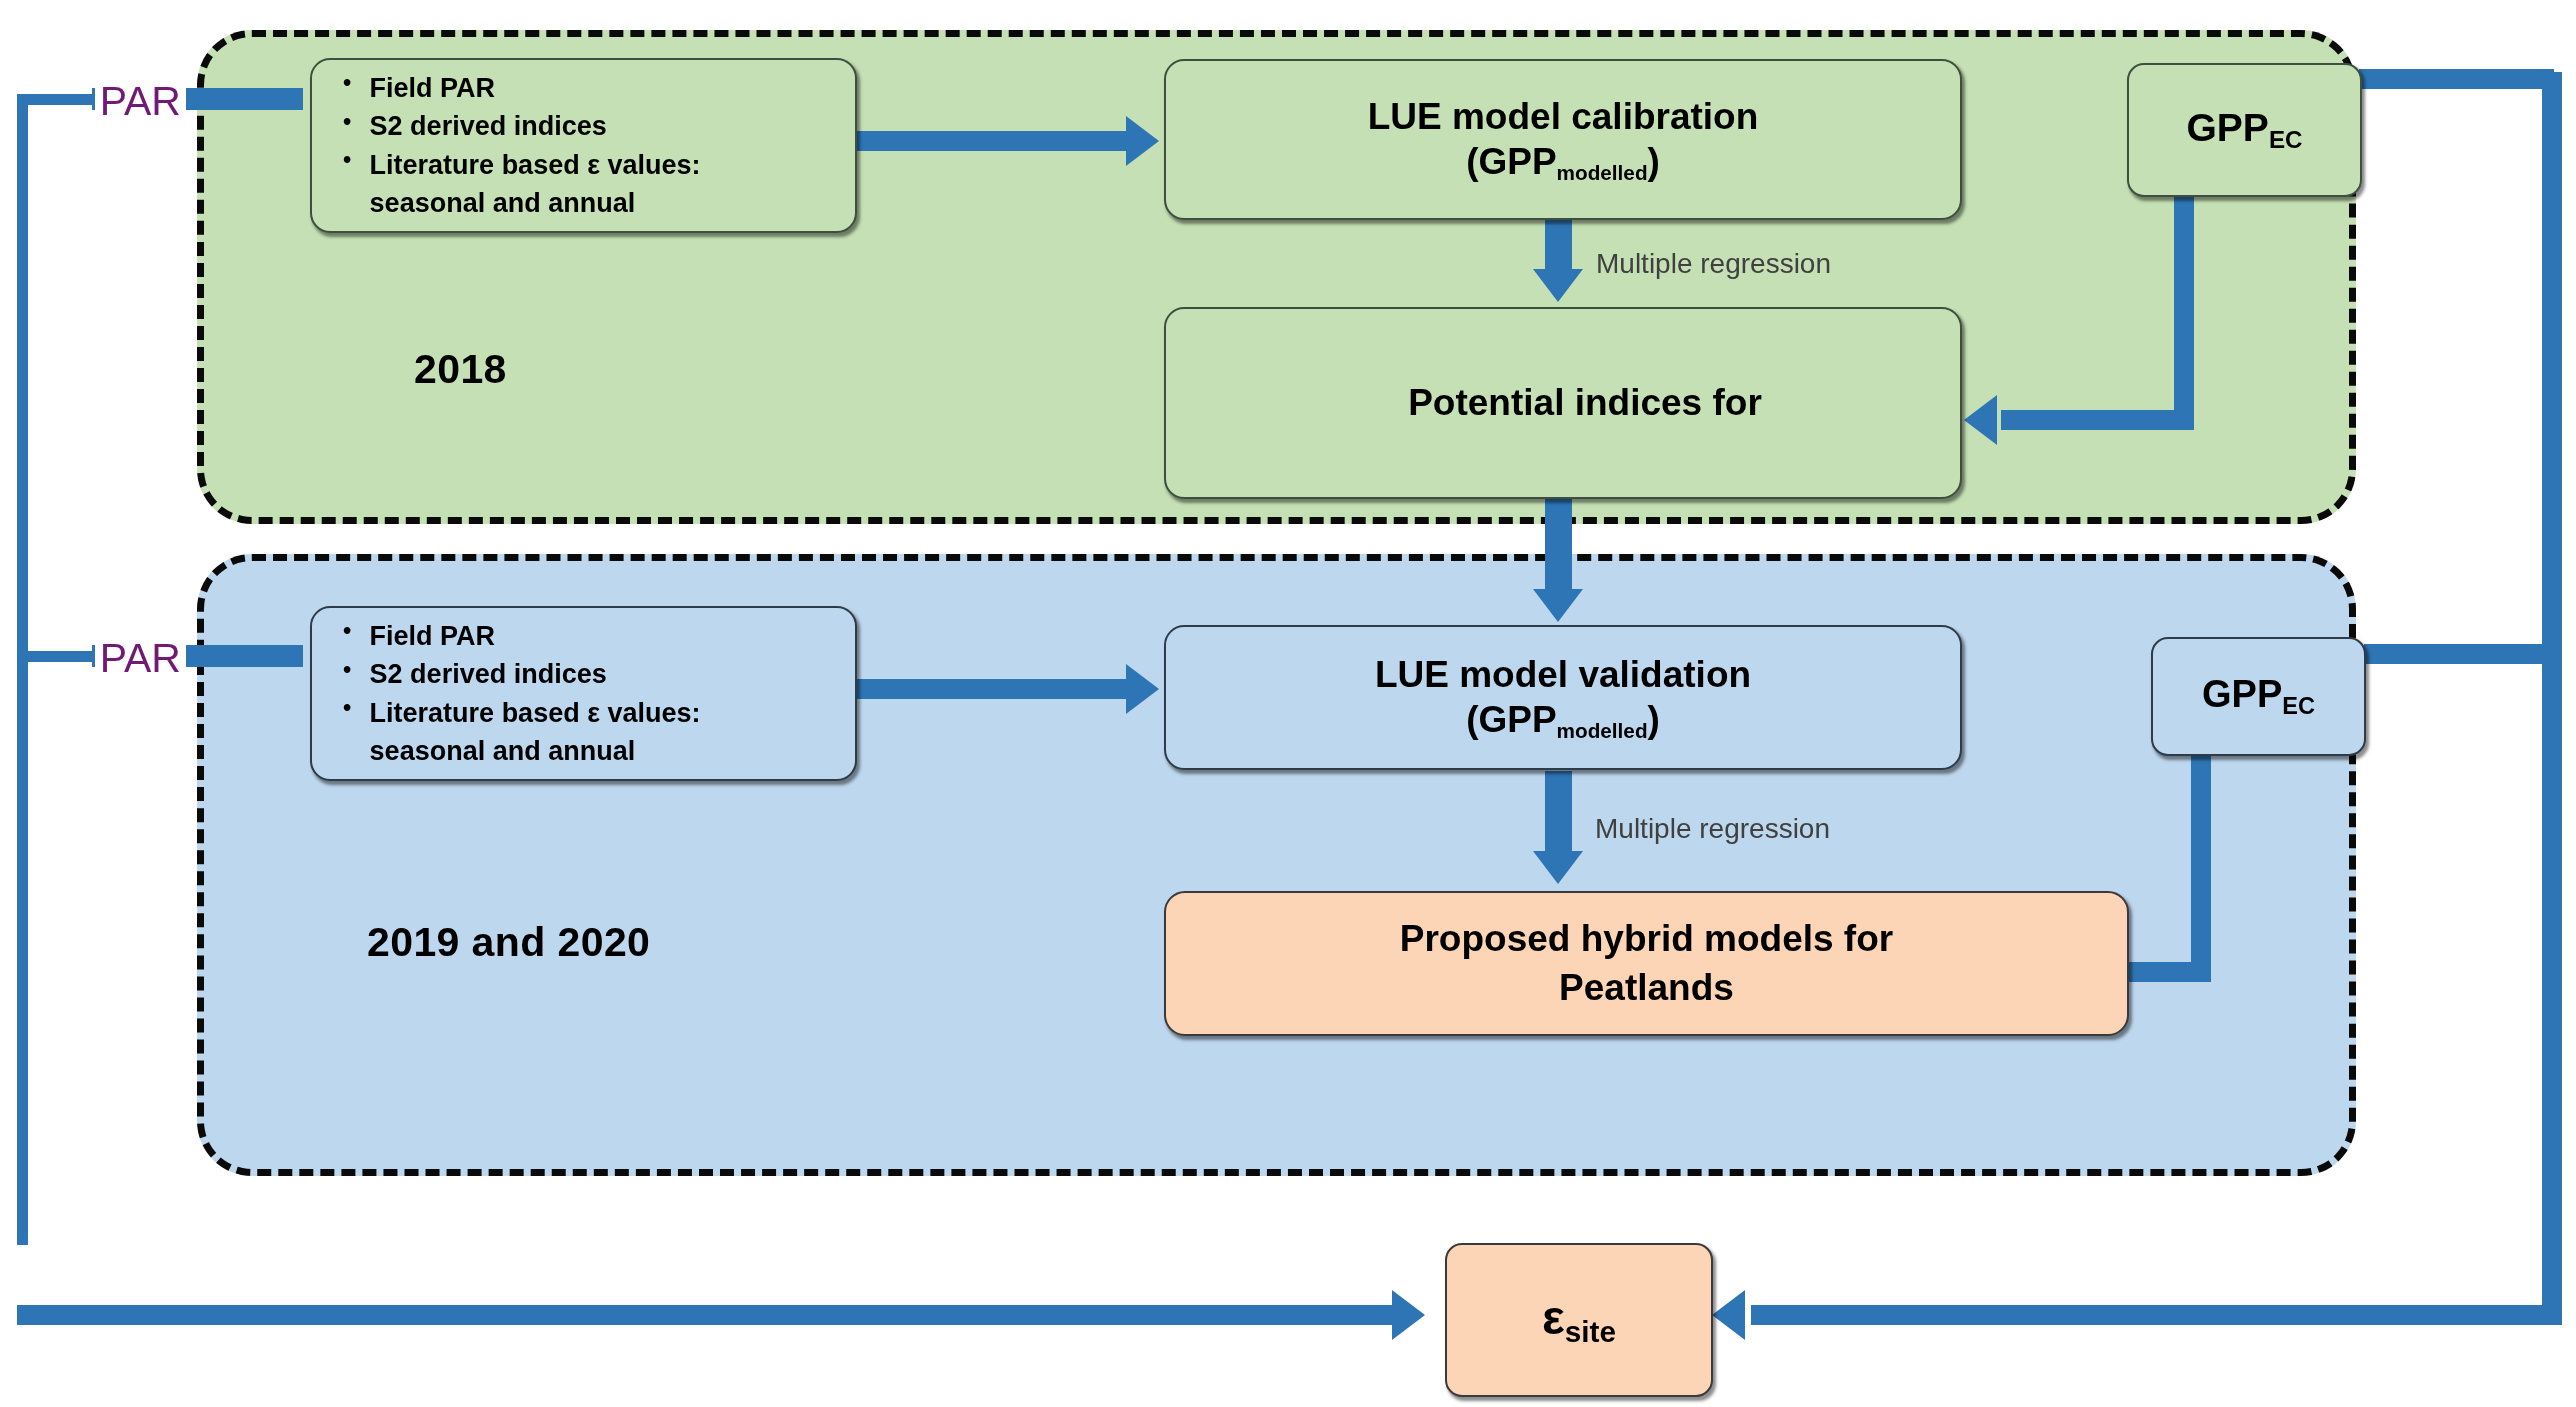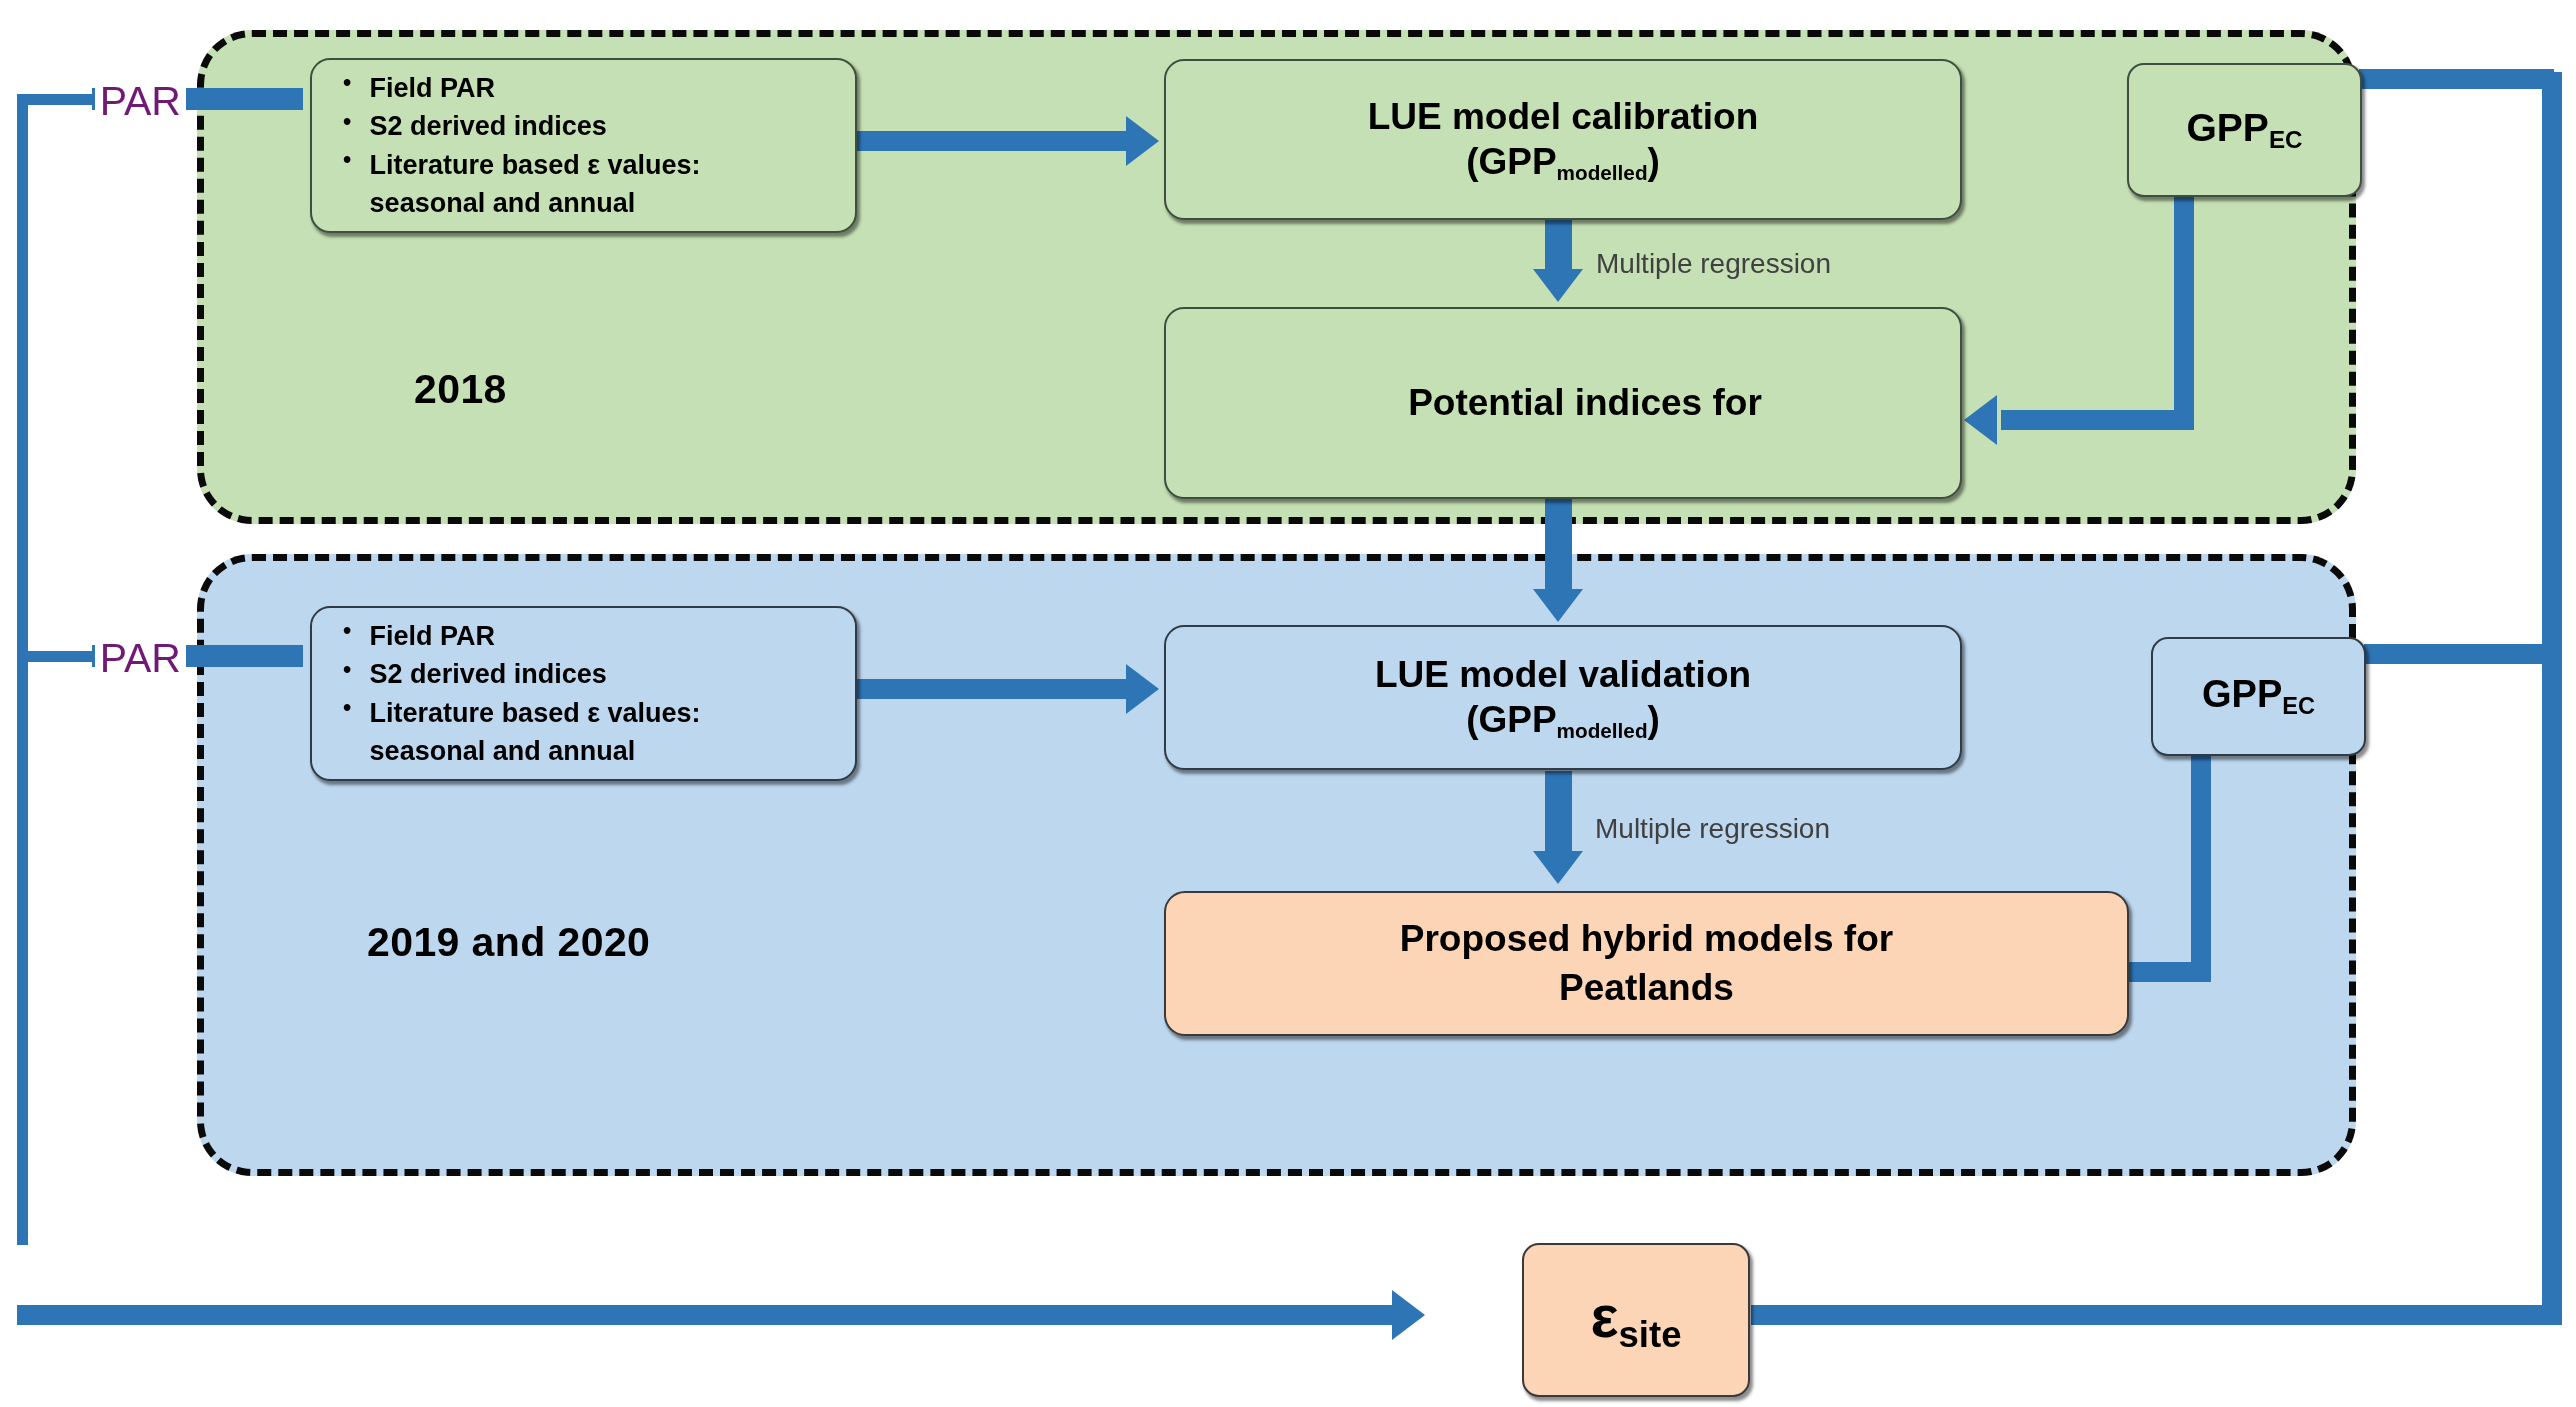--- a/index.html
+++ b/index.html
@@ -25,21 +25,21 @@
     background:#bdd7ee;
   }
   .year-label{
     position:absolute;
     font-size:41px;
     font-weight:bold;
     color:#000000;
     white-space:nowrap;
     letter-spacing:0.4px;
   }
-  #year-2018{left:414px;top:366px;text-align:center;}
+  #year-2018{left:414px;top:346px;text-align:center;}
   #year-2019-2020{left:367px;top:919px;}
 
   .par-label{
     position:absolute;
     font-size:41px;
     font-weight:normal;
     color:#701a75;
     background:#ffffff;
     padding:0 4.7px;
     z-index:9;
@@ -99,21 +99,21 @@
 
   #box-lue-cal{left:1164px;top:59px;width:798px;height:161px;font-size:37px;line-height:1.22;}
   #box-lue-val{left:1164px;top:625px;width:798px;height:145px;font-size:37px;line-height:1.22;}
 
   #box-potential{left:1164px;top:307px;width:798px;height:192px;font-size:37px;line-height:1.3;padding-left:44px;}
   #box-hybrid{left:1164px;top:891px;width:965px;height:145px;font-size:37px;line-height:1.3;border-radius:21px;}
 
   #box-gpp-top{left:2127px;top:63px;width:235px;height:134px;font-size:39px;border-radius:17px;}
   #box-gpp-bottom{left:2151px;top:637px;width:215px;height:119px;font-size:38px;border-radius:17px;}
 
-  #box-esite{left:1522px;top:1243px;width:228px;height:154px;font-size:59px;border-radius:17px;}
+  #box-esite{left:1445px;top:1243px;width:268px;height:154px;font-size:48px;border-radius:17px;}
 
   .sub{font-size:0.56em;vertical-align:-0.30em;font-weight:bold;}
   .sub-lg{font-size:0.62em;vertical-align:-0.28em;font-weight:bold;}
 
   
   .ln{position:absolute;background:#2e75b6;z-index:4;}
   .arrowR,.arrowL,.arrowD{position:absolute;width:0;height:0;z-index:5;}
   .arrowR{border-top:25px solid transparent;border-bottom:25px solid transparent;border-left:33px solid #2e75b6;}
   .arrowL{border-top:25px solid transparent;border-bottom:25px solid transparent;border-right:33px solid #2e75b6;}
   .arrowD{border-left:25px solid transparent;border-right:25px solid transparent;border-top:33px solid #2e75b6;}

